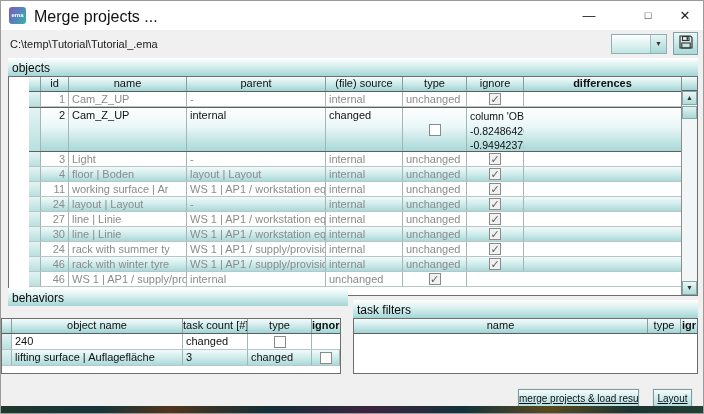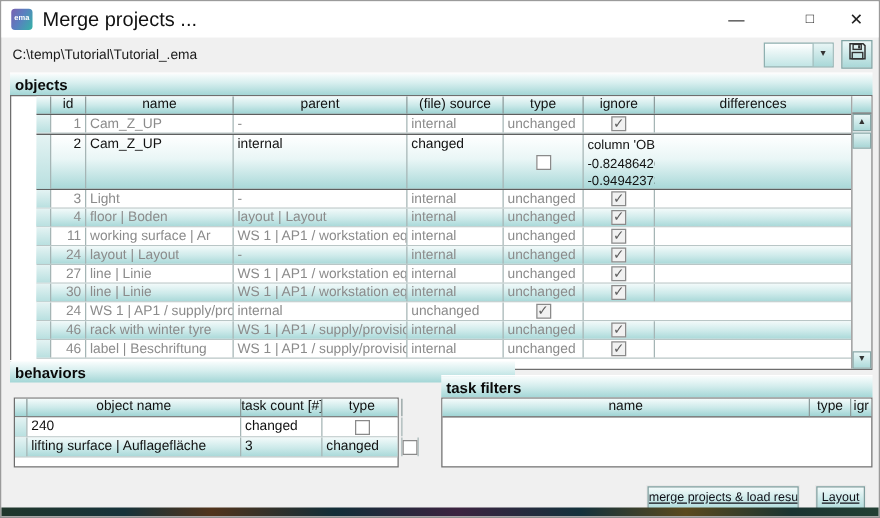--- a/index.html
+++ b/index.html
@@ -38,34 +38,34 @@
   .save-btn {
     position:absolute; left:672px; top:31px; width:25px; height:23px;
     background:linear-gradient(180deg,#eef8f8,#a9d8d8); border:1px solid #7fa3a3;
     display:flex; align-items:center; justify-content:center;
   }
 
   
   .sec-bar {
     position:absolute; height:18px;
     background:linear-gradient(180deg,#f9fdfd 0%,#d6eeee 45%,#a3d6d6 100%);
-    font-size:12px; font-weight:bold; color:#0a0a0a; line-height:18px; padding-left:4px;
+    font-size:12px; font-weight:normal; color:#0a0a0a; line-height:18px; padding-left:4px;
     border-top:1px solid #ffffff;
   }
   .bar-objects { left:7px; top:57px; width:690px; }
-  .bar-behaviors { left:7px; top:287px; width:404px; }
+  .bar-behaviors { left:7px; top:287px; width:340px; }
   .bar-taskfilters { left:352px; top:299px; width:345px; }
 
   
   .tbl { position:absolute; background:#ffffff; border:1px solid #6e6e6e; }
   .thead { display:grid; background:linear-gradient(180deg,#f4fbfb 0%,#cdeaea 50%,#9fd4d4 100%);
            border-bottom:1px solid #5e5e5e; }
   .th { font-size:11px; color:#111; text-align:center; line-height:13px; height:14px;
         border-right:1px solid #8c9c9c; overflow:hidden; white-space:nowrap; }
-  .th:last-child { border-right:none; }
+  .th:last-child { border-right:none;font-weight:bold; }
   .trow { display:grid; border-bottom:1px solid #b9c6c6; background:#ffffff; }
   .trow.alt { background:linear-gradient(180deg,#f2fafa 0%,#cdeaea 55%,#aad9d9 100%); }
   .trow.tall { background:linear-gradient(180deg,#ffffff 0%,#e9f6f6 45%,#a8d8d8 100%);
                border-top:1px solid #5f5f5f; border-bottom:1px solid #5f5f5f; }
   .td { font-size:11px; line-height:14px; padding:0 3px; border-right:1px solid #a5b5b5;
         overflow:hidden; white-space:nowrap; color:#8b8b8b; }
   .td:last-child { border-right:none; }
   .trow.changed .td { color:#111; }
   .td.strip { padding:0; background:linear-gradient(180deg,#e4f3f3,#b9e0e0); }
   .td.num { text-align:right; }
@@ -87,21 +87,21 @@
              background:#f3f6f6; }
   .sb-headcap { height:14px; background:linear-gradient(180deg,#f4fbfb,#9fd4d4);
                 border-bottom:1px solid #5e5e5e; }
   .sb-btn { height:14px; background:linear-gradient(180deg,#eaf7f7,#aedbdb);
             border:1px solid #88a8a8; font-size:7px; color:#333; text-align:center; line-height:12px; }
   .sb-thumb { height:13px; margin-top:1px; background:linear-gradient(180deg,#e4f3f3,#a8d6d6);
               border:1px solid #88a8a8; }
   .sb-track { flex:1; }
 
   
-  .tbl-behaviors { left:10px; top:317px; width:308px; height:56px; }
+  .tbl-behaviors { left:0; top:317px; width:340px; height:56px; }
   .grid-beh { grid-template-columns:10px 171px 65px 64px 1fr; }
   .r16 { height:16px; }
 
   
   .tbl-taskfilters { left:352px; top:317px; width:345px; height:56px; }
   .grid-tf { grid-template-columns:1fr 33px 16px; }
 
   
   .foot-btn {
     position:absolute; top:388px; height:20px;
@@ -256,20 +256,21 @@
             <div class="td ">internal</div>
             <div class="td ">unchanged</div>
             <div class="cbwrap">
               <div class="cb checked">✓</div>
             </div>
             <div class="td diff"></div>
           </div>
           <div class="trow grid-obj r15">
             <div class="td strip"></div>
             <div class="td num">24</div>
+            <div class="td ">rack with summer ty</div>
             <div class="td ">WS 1 | AP1 / supply/provision of n</div>
             <div class="td ">internal</div>
             <div class="td ">unchanged</div>
             <div class="cbwrap">
               <div class="cb checked">✓</div>
             </div>
             <div class="td diff"></div>
           </div>
           <div class="trow grid-obj r15 alt">
             <div class="td strip"></div>
@@ -279,21 +280,20 @@
             <div class="td ">internal</div>
             <div class="td ">unchanged</div>
             <div class="cbwrap">
               <div class="cb checked">✓</div>
             </div>
             <div class="td diff"></div>
           </div>
           <div class="trow grid-obj r15">
             <div class="td strip"></div>
             <div class="td num">46</div>
-            <div class="td ">label | Beschriftung</div>
             <div class="td ">WS 1 | AP1 / supply/provision of n</div>
             <div class="td ">internal</div>
             <div class="td ">unchanged</div>
             <div class="cbwrap">
               <div class="cb checked">✓</div>
             </div>
             <div class="td diff"></div>
           </div>
         </div>
     </div>

